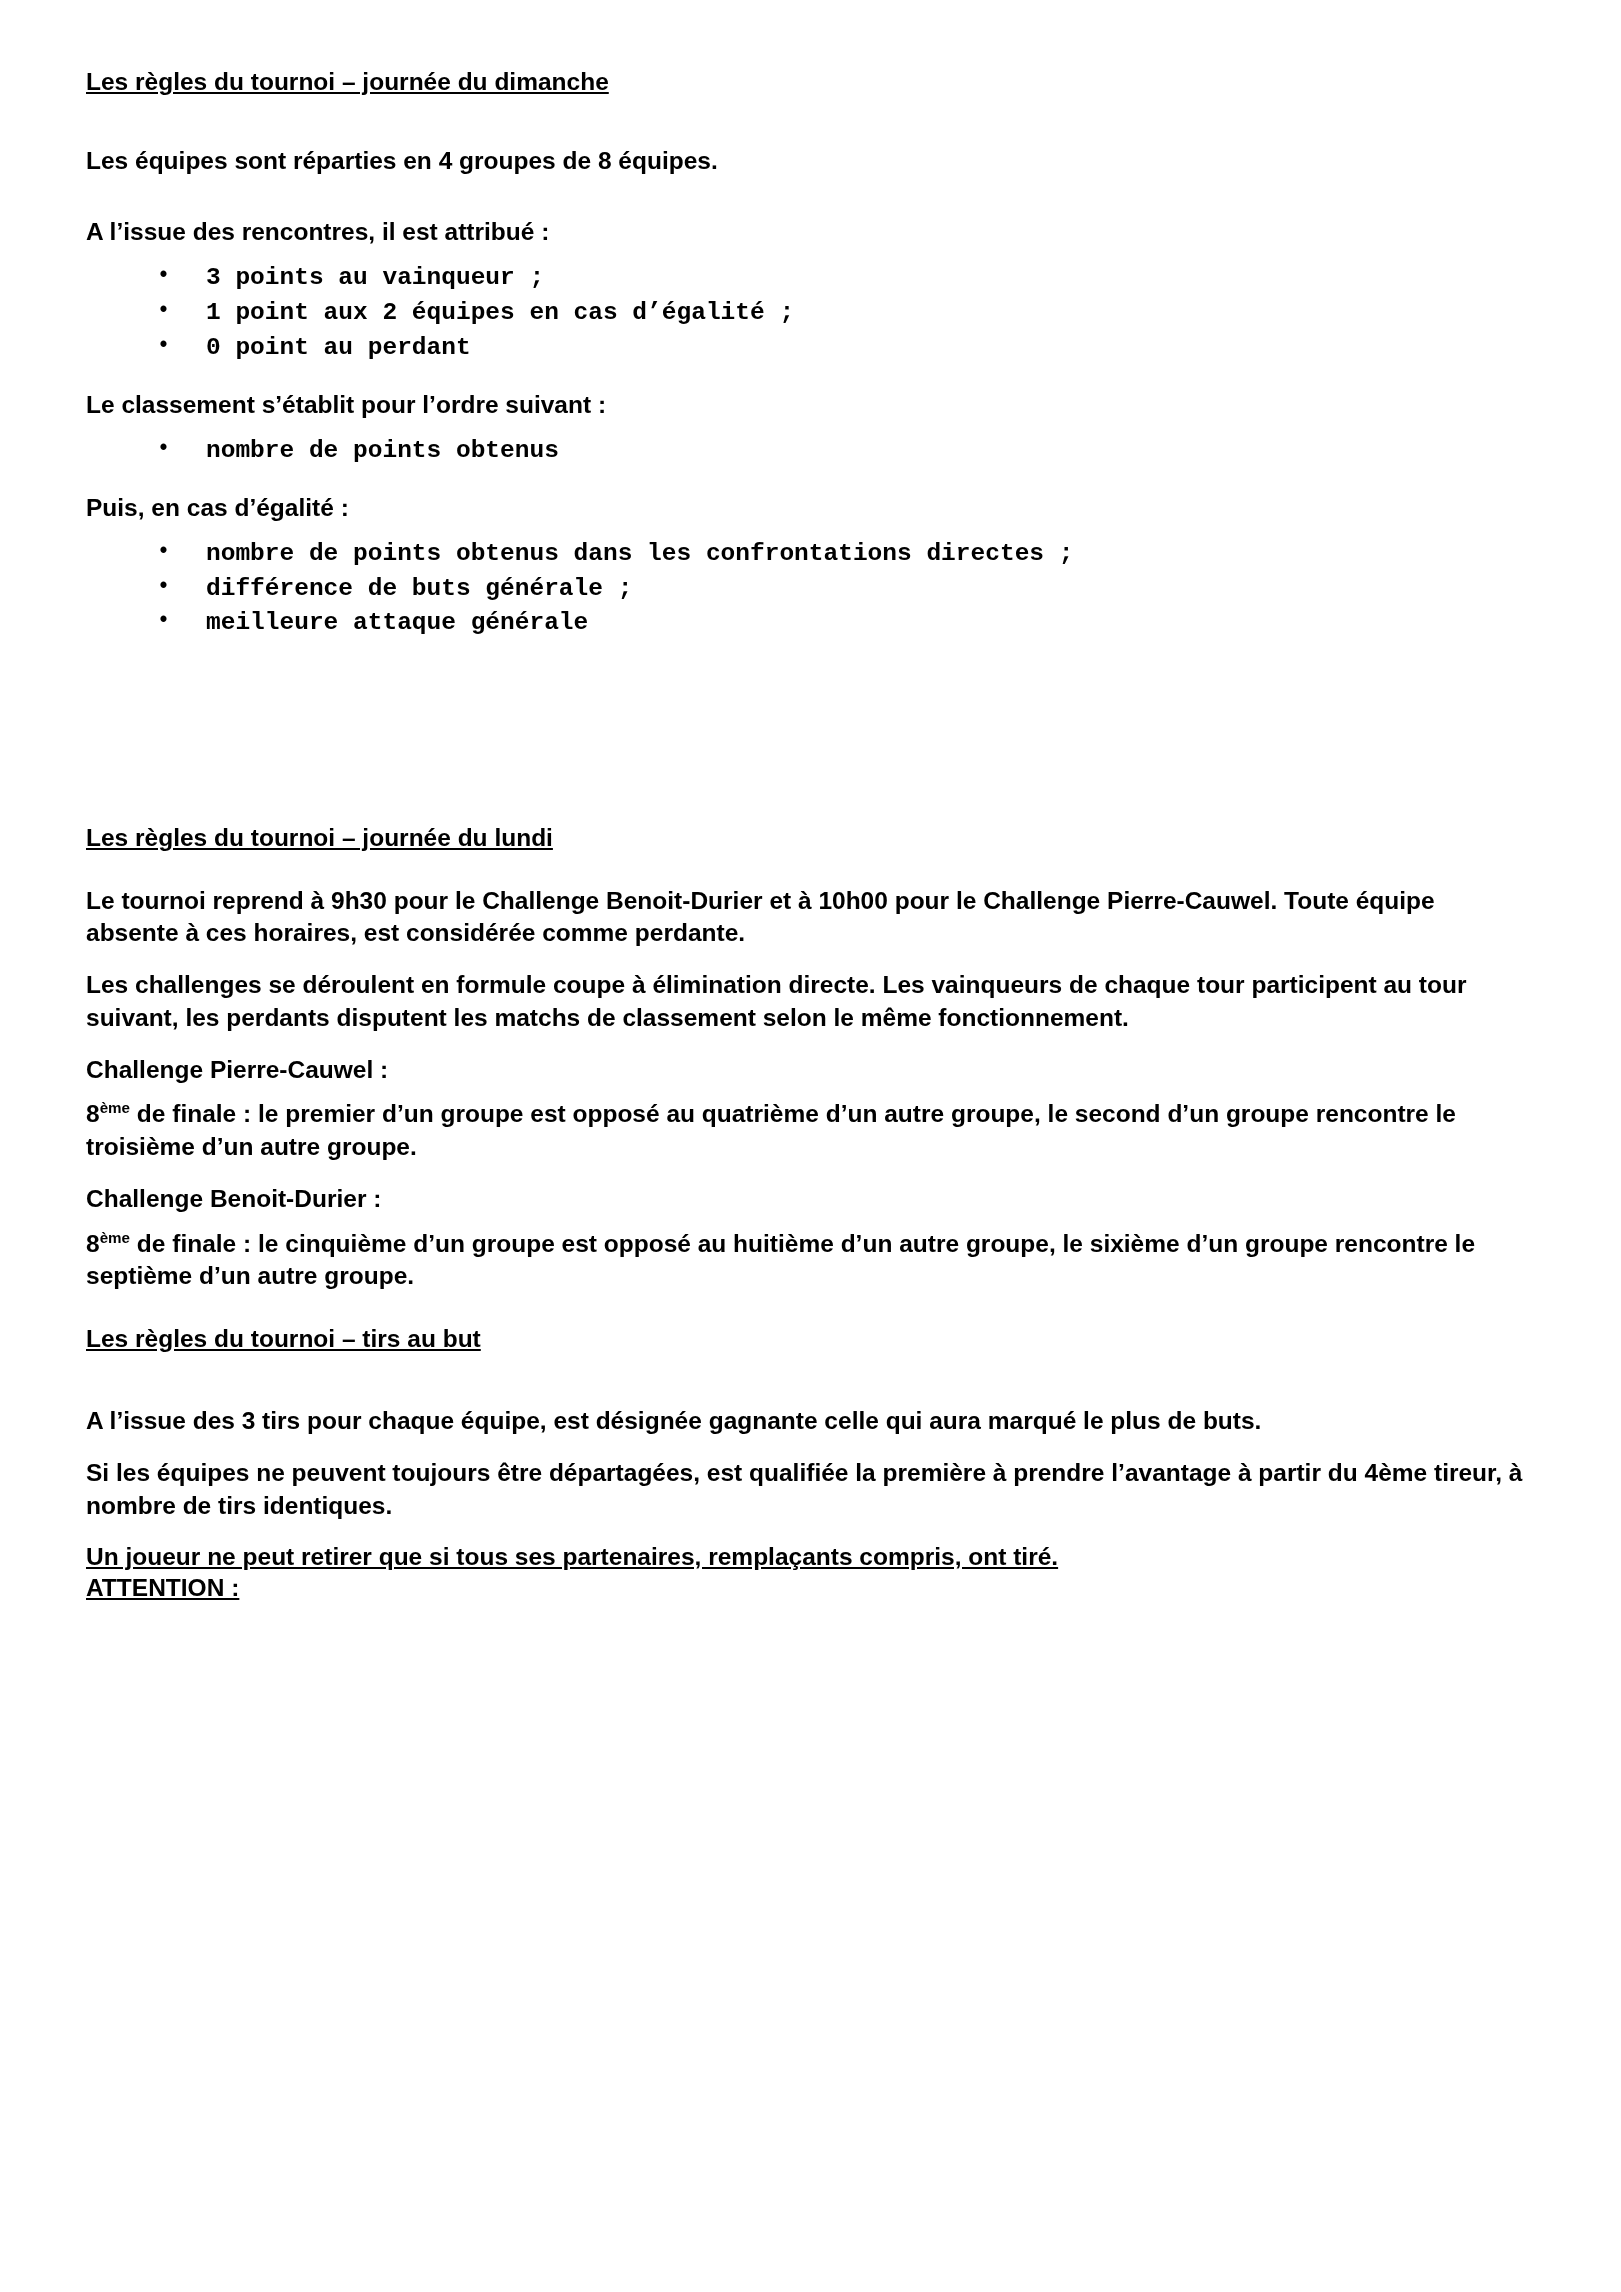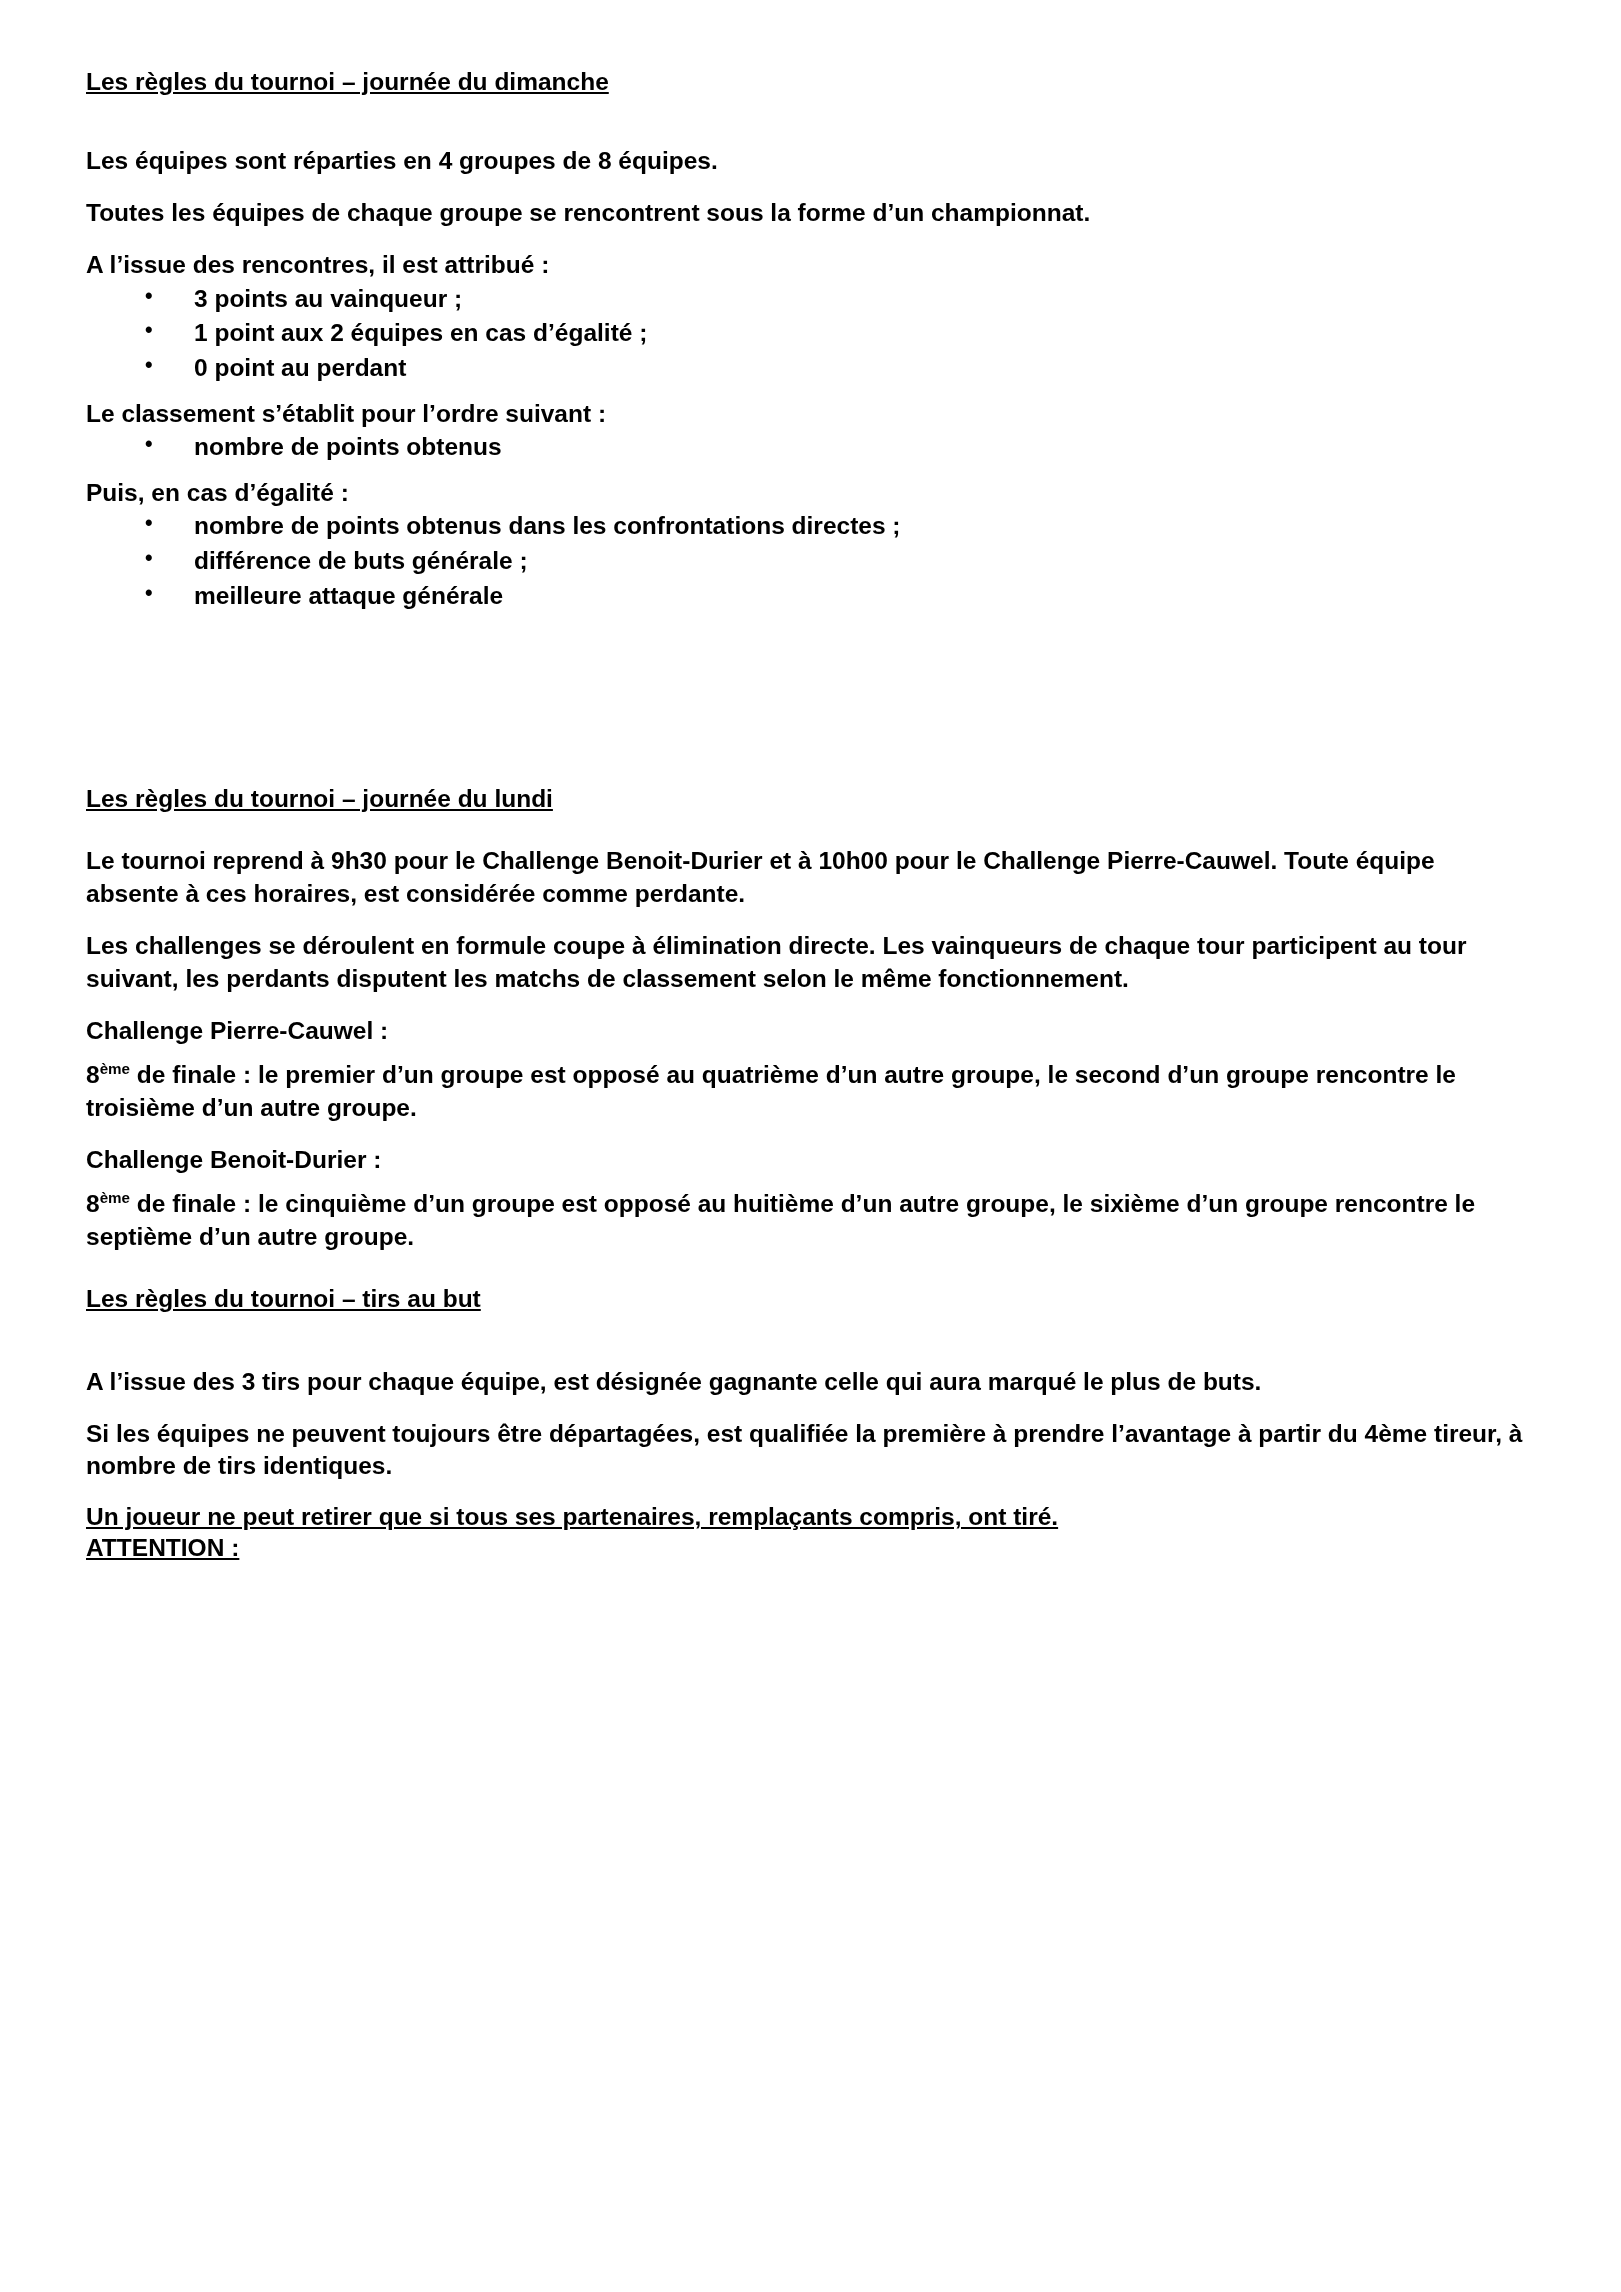--- a/index.html
+++ b/index.html
@@ -34,22 +34,23 @@
     margin: 0;
   }
   .gap-xs { height: 11.8px; }
   .gap-s  { height: 19.6px; }
   .gap-m  { height: 31px; }
   .gap-l  { height: 47px; }
   .gap-xxl { height: 127px; }
 
   ul.bullets {
     list-style: none;
-    margin: 0;
+    margin: 12px;
     padding: 0;
+    font-family: Liberation Mono, monospace;
   }
   ul.bullets li {
     font-size: 24.5px;
     font-weight: bold;
     line-height: 1.42;
     position: relative;
     padding-left: 108px;
   }
   ul.bullets li::before {
     content: "\2022";
@@ -69,21 +70,20 @@
 <body>
 
 <div class="page">
 
   <h1 class="section-title">Les règles du tournoi – journée du dimanche</h1>
 
   <div class="gap-l"></div>
 
   <p class="para">Les équipes sont réparties en 4 groupes de 8 équipes.</p>
   <div class="gap-s"></div>
-  <p class="para">Toutes les équipes de chaque groupe se rencontrent sous la forme d’un championnat.</p>
   <div class="gap-s"></div>
   <p class="para">A l’issue des rencontres, il est attribué :</p>
 
   <ul class="bullets">
     <li>3 points au vainqueur ;</li>
     <li>1 point aux 2 équipes en cas d’égalité ;</li>
     <li>0 point au perdant</li>
   </ul>
 
   <div class="gap-xs"></div>

